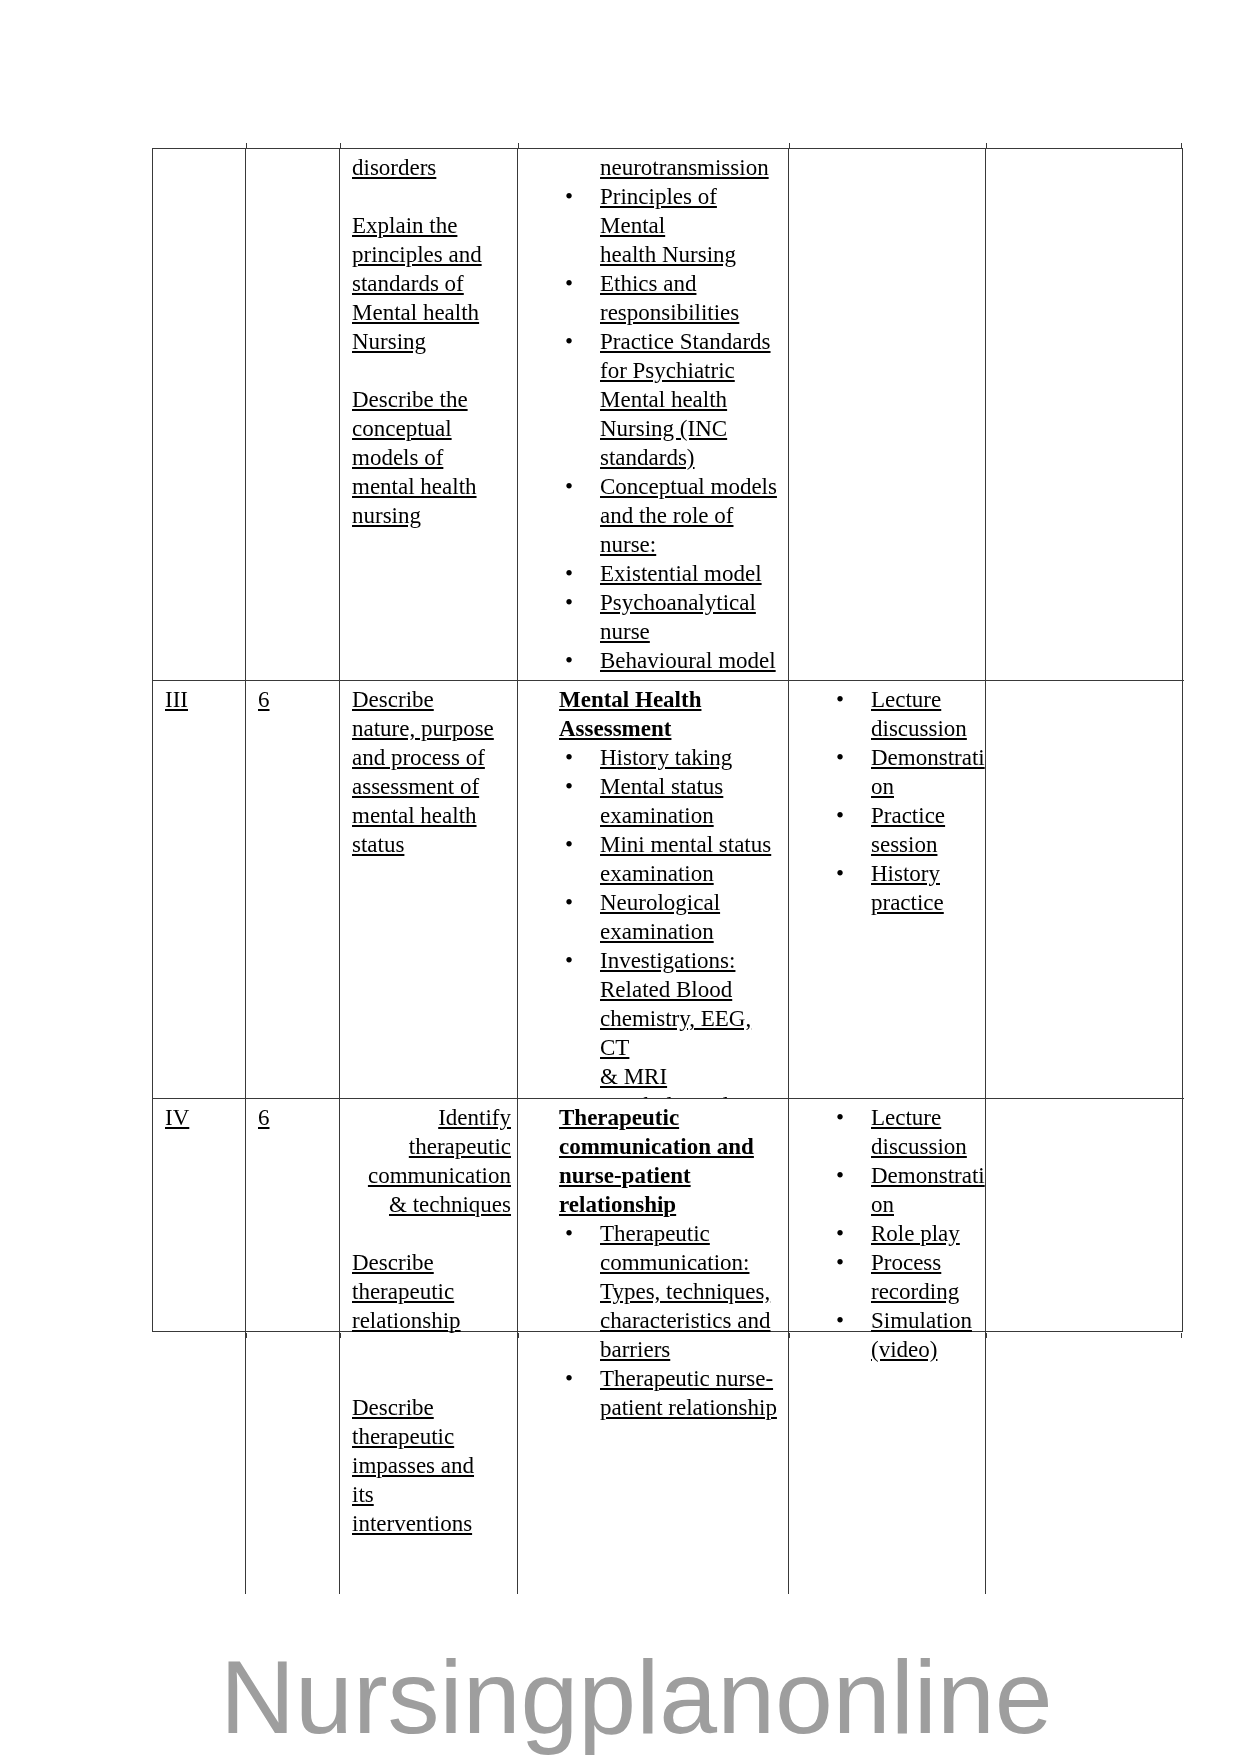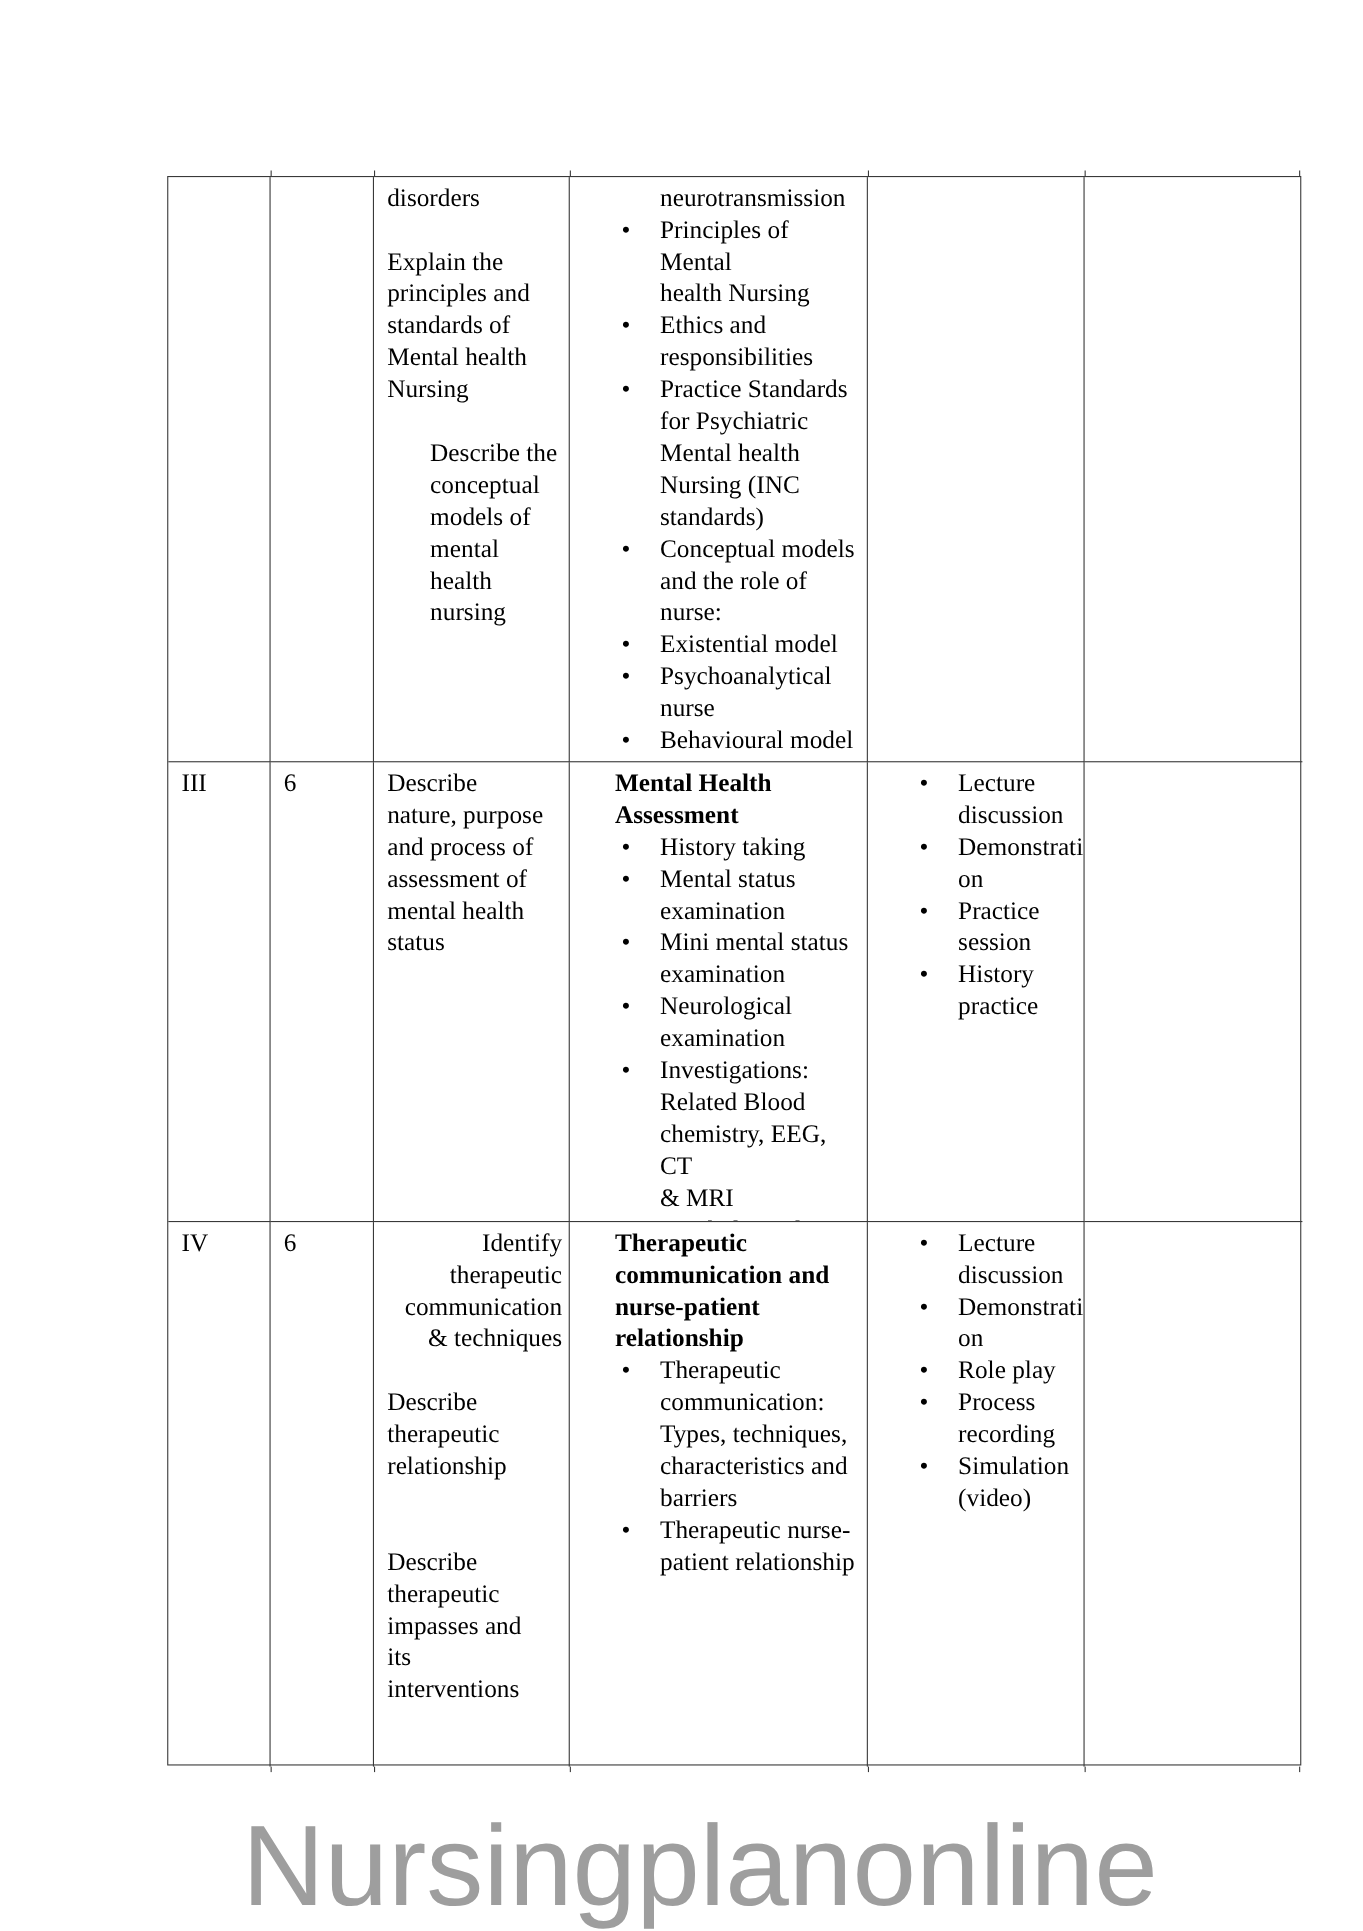--- a/index.html
+++ b/index.html
@@ -7,27 +7,28 @@
   body {
     position: relative;
     background: #ffffff;
     overflow: hidden;
     font-family: "Liberation Serif", "DejaVu Serif", serif;
     color: #000000;
   }
   .doc-table {
     position: absolute;
     left: 152px;
-    top: 160px;
+    top: 148px;
     width: 1031px;
-    height: 1445px;
+    height: 1184px;
     display: grid;
     grid-template-columns: 93px 94px 178px 271px 197px 198px;
     grid-template-rows: 532px 418px 495px;
     border: 1.6px solid #393939;
+    text-decoration: underline;
   }
   .cell {
     border-right: 1.4px solid #393939;
     border-bottom: 1.6px solid #393939;
     padding: 4px 6px 0 12px;
     font-size: 23px;
     line-height: 29px;
     overflow: hidden;
   }
   .cell.col-last { border-right: none; }
@@ -66,21 +67,21 @@
 <div class="doc-table" id="doc-table">
     <div class="cell col-unit"></div>
     <div class="cell col-hours"></div>
     <div class="cell col-objectives">
       <div class="para" style="margin-top: 0px;">disorders</div>
       <div class="para" style="margin-top: 29px;">Explain the
 principles and
 standards of
 Mental health
 Nursing</div>
-      <div class="para" style="margin-top: 29px; margin-left: 39px;">Describe the
+      <div class="para" style="margin-top: 29px;">Describe the
 conceptual
 models of
 mental health
 nursing</div>
     </div>
     <div class="cell col-content">
       <div class="item continuation">neurotransmission</div>
       <div class="item bullet">Principles of Mental
 health Nursing</div>
       <div class="item bullet">Ethics and

